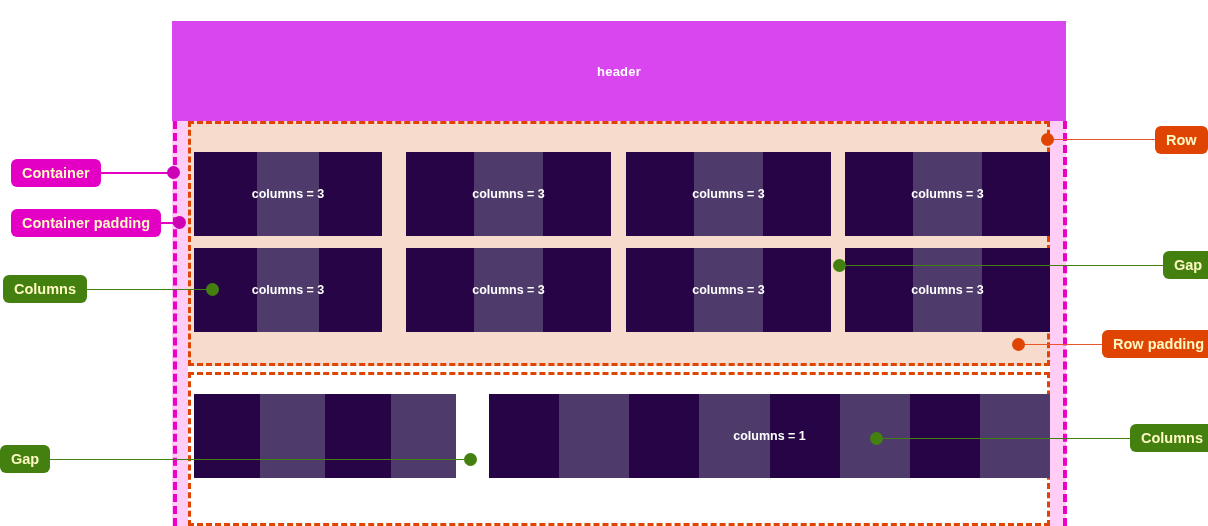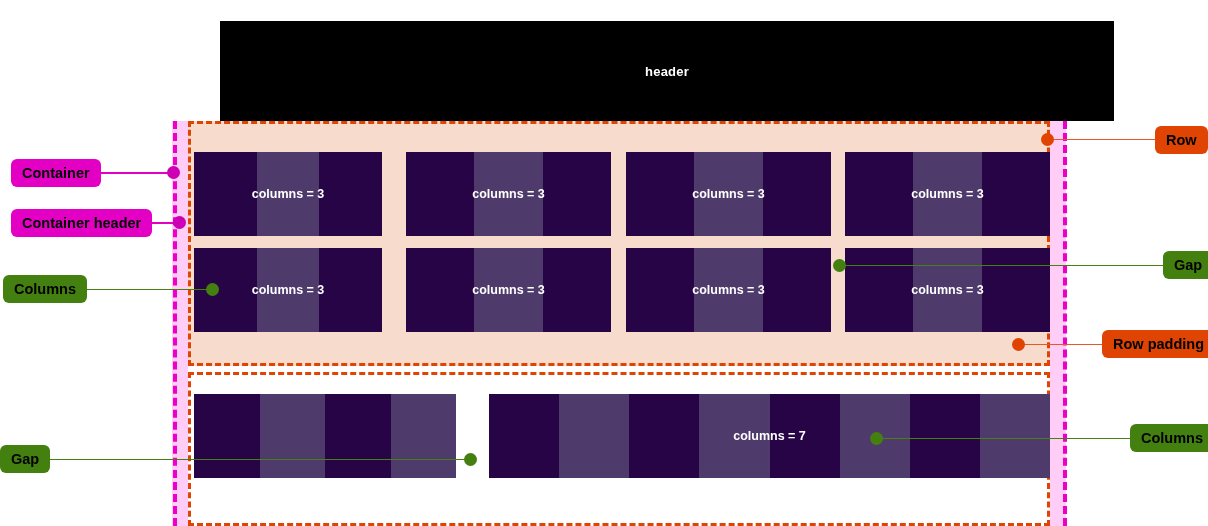--- a/index.html
+++ b/index.html
@@ -18,29 +18,28 @@
     overflow: hidden;
   }
 
   
   .header-bar {
     position: absolute;
     left: 172px;
     top: 21px;
     width: 894px;
     height: 100px;
-    background: #000000;
+    background: #d946ef;
     color: #ffffff;
     display: flex;
     align-items: center;
     justify-content: center;
     font-size: 13px;
     font-weight: bold;
     letter-spacing: .2px;
-    margin-left: 48px;
   }
 
   
   .container-band {
     position: absolute;
     top: 121px;
     width: 16px;
     height: 405px;
     background: #ffcdf5;
   }
@@ -100,21 +99,21 @@
 
   
   .callout {
     position: absolute;
     display: inline-flex;
     align-items: center;
     justify-content: center;
     height: 28px;
     padding: 0 11px;
     border-radius: 6px;
-    color: #000000;
+    color: #fef9c3;
     font-size: 14.5px;
     font-weight: bold;
     white-space: nowrap;
     box-sizing: border-box;
   }
   .callout.magenta { background: #e300c4; margin-left: 8px; }
   .callout.green   { background: #44800f; }
   .callout.orange  { background: #e04403; }
 
   
@@ -213,33 +212,33 @@
 
   <div class="colgroup" style="left:489px; top:394px; width:561px; height:84px;">
     <div class="seg dark"></div>
     <div class="seg light"></div>
     <div class="seg dark"></div>
     <div class="seg light"></div>
     <div class="seg dark"></div>
     <div class="seg light"></div>
     <div class="seg dark"></div>
     <div class="seg light"></div>
-    <div class="cg-label">columns = 7</div>
+    <div class="cg-label">columns = 1</div>
   </div>
 
   <div class="leader magenta" style="left:80px; top:172px; width:95px;"></div>
   <div class="dot magenta" style="left:167px; top:166px;"></div>
   <div class="callout magenta" style="left:3px; top:159px;">
     <span>Container</span>
   </div>
 
   <div class="leader magenta" style="left:120px; top:222px; width:62px;"></div>
   <div class="dot magenta" style="left:173px; top:216px;"></div>
   <div class="callout magenta" style="left:3px; top:209px;">
-    <span>Container header</span>
+    <span>Container padding</span>
   </div>
 
   <div class="leader green" style="left:76px; top:289px; width:139px;"></div>
   <div class="dot green" style="left:206px; top:283px;"></div>
   <div class="callout green" style="left:3px; top:275px;">
     <span>Columns</span>
   </div>
 
   <div class="leader green" style="left:41px; top:459px; width:432px;"></div>
   <div class="dot green" style="left:464px; top:453px;"></div>

